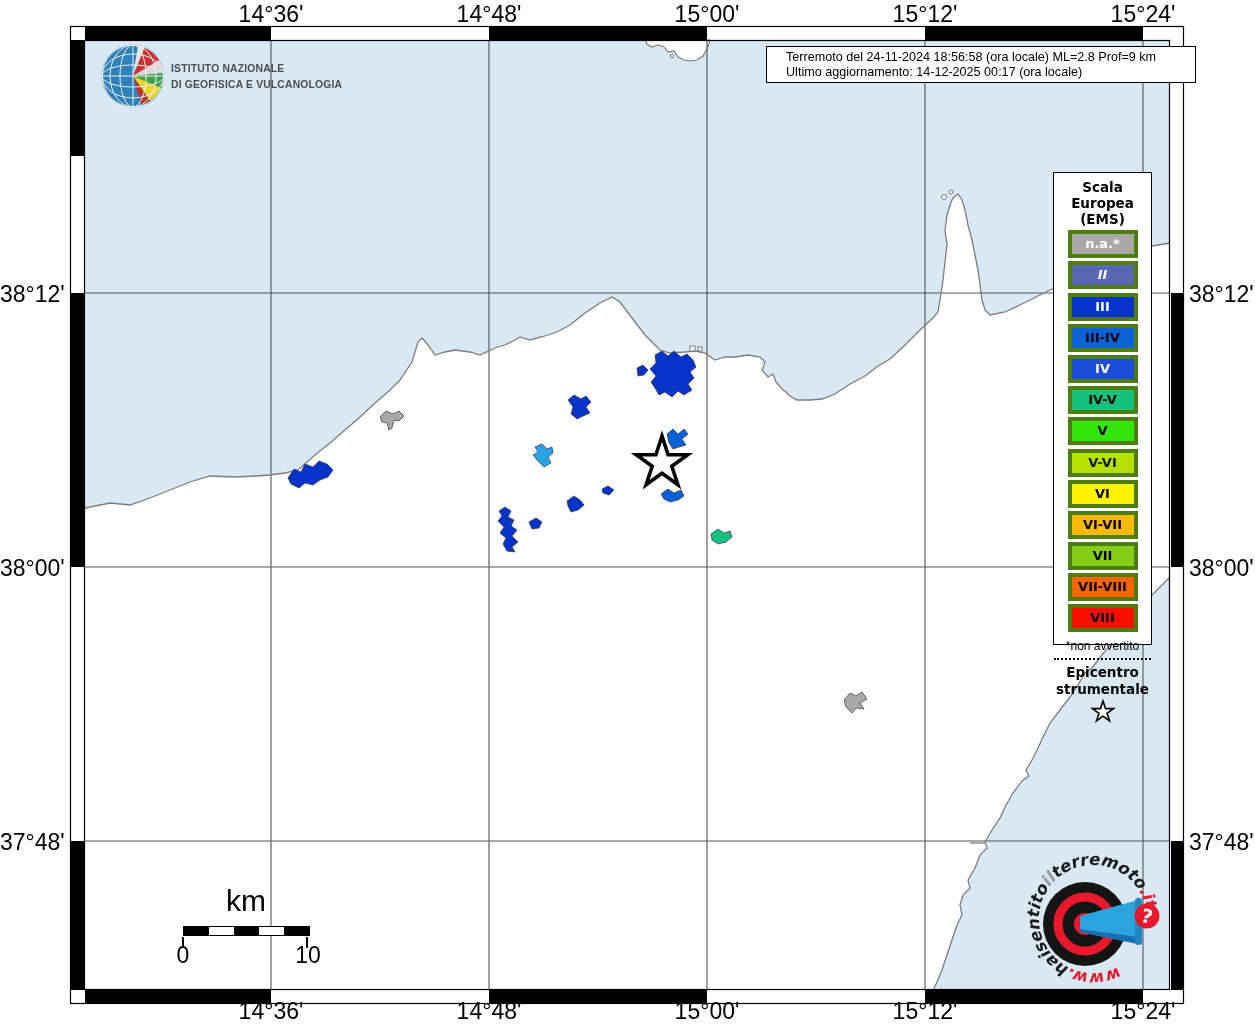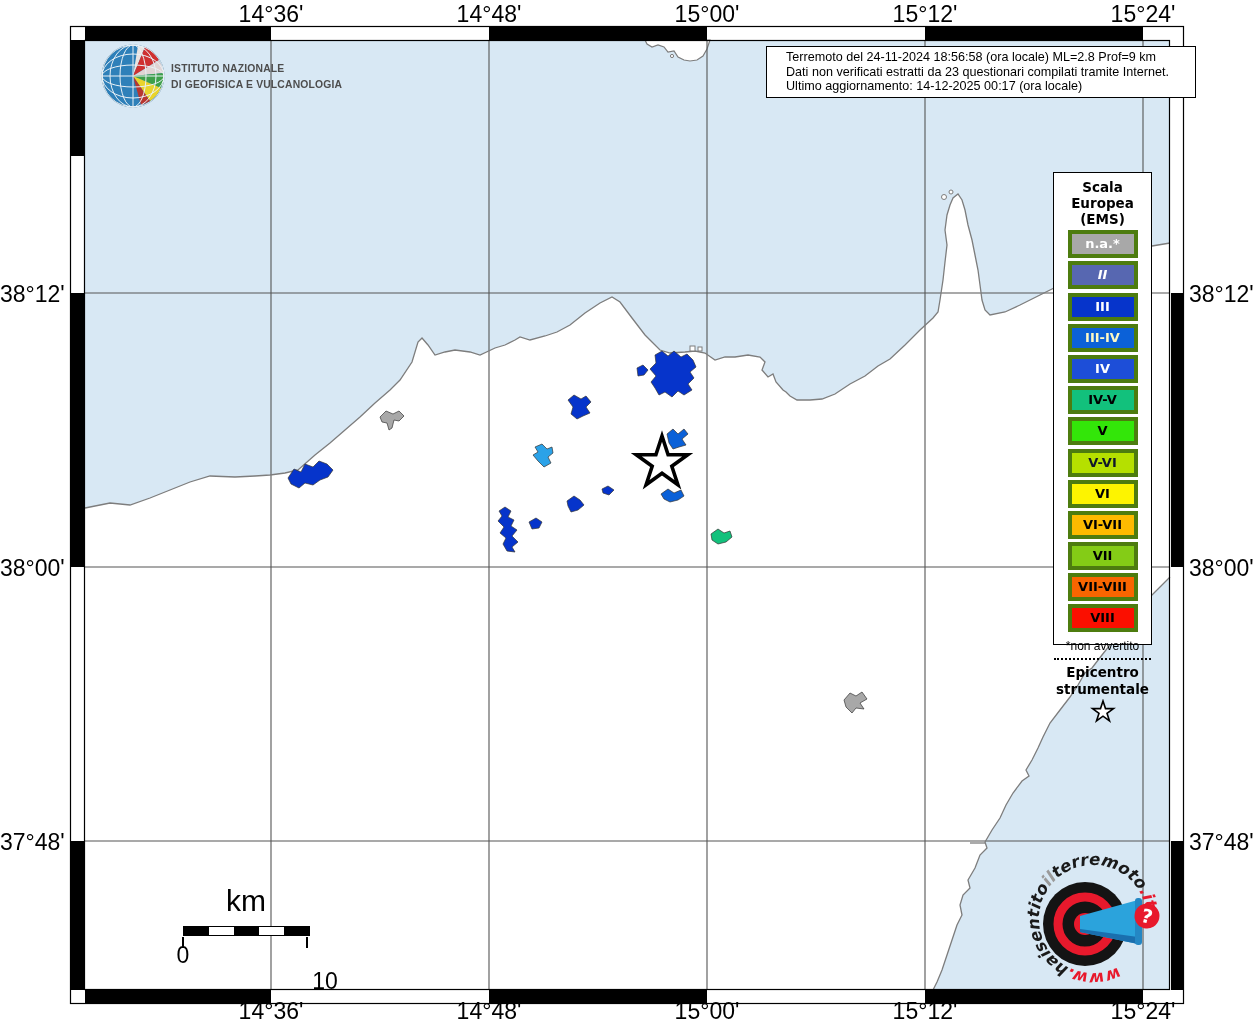--- a/index.html
+++ b/index.html
@@ -24,21 +24,21 @@
   #legend .dots{border-top:2px dotted #000;margin-top:5px;}
   #legend .epi{font-weight:bold;font-size:13.5px;line-height:16.5px;margin-top:4px;}
   
   #kmlabel{position:absolute;left:206px;top:884px;width:80px;text-align:center;font-size:30px;}
   #scalebar{position:absolute;left:183px;top:926px;width:125px;height:8px;border:1.5px solid #000;
             display:flex;}
   #scalebar span{width:25px;height:8px;}
   .sb-b{background:#000;} .sb-w{background:#fff;}
   .sb-tick{position:absolute;width:2px;height:11px;background:#000;top:937px;}
   #sb0{position:absolute;left:170px;top:942px;width:26px;text-align:center;font-size:23px;}
-  #sb10{position:absolute;left:303px;top:942px;width:44px;text-align:center;font-size:23px;margin-top:26px;}
+  #sb10{position:absolute;left:286px;top:942px;width:44px;text-align:center;font-size:23px;}
   
   #ingv-text{position:absolute;left:171px;top:60px;font-weight:bold;font-size:11.5px;
              line-height:16px;color:#4d4d4d;transform:scaleX(.9);transform-origin:left top;
              letter-spacing:.2px;white-space:nowrap;}
   #ingv-logo{position:absolute;left:100px;top:43px;}
   #watermark{position:absolute;left:1018px;top:844px;}
 </style>
 </head>
 <body>
 
@@ -188,34 +188,33 @@
       <circle cx="33" cy="33" r="31"></circle>
     </g>
   </svg>
   <div id="ingv-text">
     <div>ISTITUTO NAZIONALE</div>
     <div>DI GEOFISICA E VULCANOLOGIA</div>
   </div>
 
   <div id="info-box">
     <div>Terremoto del 24-11-2024 18:56:58 (ora locale) ML=2.8 Prof=9 km</div>
-    <div>Dati non verificati estratti da 23 questionari compilati tramite Internet.</div>
     <div>Ultimo aggiornamento: 14-12-2025 00:17 (ora locale)</div>
   </div>
 
   <div id="legend">
     <div class="lg-title">
       <div>Scala</div>
       <div>Europea</div>
       <div>(EMS)</div>
     </div>
     <div class="swatch" style="background: rgb(168, 168, 168); color: rgb(255, 255, 255);"><span>n.a.*</span></div>
     <div class="swatch" style="background: rgb(87, 103, 177); color: rgb(255, 255, 255); font-style: italic;"><span>II</span></div>
     <div class="swatch" style="background: rgb(6, 52, 203); color: rgb(255, 255, 255);"><span>III</span></div>
-    <div class="swatch" style="background: rgb(11, 97, 216); color: #fef9c3;"><span>III-IV</span></div>
+    <div class="swatch" style="background: rgb(11, 97, 216); color: #000000;"><span>III-IV</span></div>
     <div class="swatch" style="background: #1d4ed8; color: rgb(255, 255, 255);"><span>IV</span></div>
     <div class="swatch" style="background: rgb(18, 193, 124); color: rgb(0, 0, 0);"><span>IV-V</span></div>
     <div class="swatch" style="background: rgb(51, 230, 9); color: rgb(0, 0, 0);"><span>V</span></div>
     <div class="swatch" style="background: rgb(181, 224, 0); color: #0f172a;"><span>V-VI</span></div>
     <div class="swatch" style="background: rgb(253, 244, 0); color: rgb(0, 0, 0);"><span>VI</span></div>
     <div class="swatch" style="background: rgb(253, 186, 0); color: rgb(0, 0, 0);"><span>VI-VII</span></div>
     <div class="swatch" style="background: #84cc16; color: rgb(0, 0, 0);"><span>VII</span></div>
     <div class="swatch" style="background: rgb(249, 101, 0); color: rgb(0, 0, 0);"><span>VII-VIII</span></div>
     <div class="swatch" style="background: rgb(251, 15, 0); color: rgb(0, 0, 0);"><span>VIII</span></div>
     <div class="footnote">*non avvertito</div>

